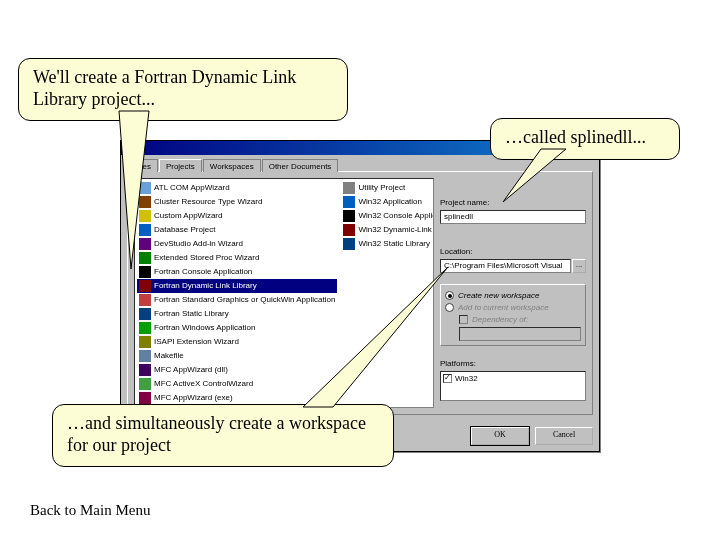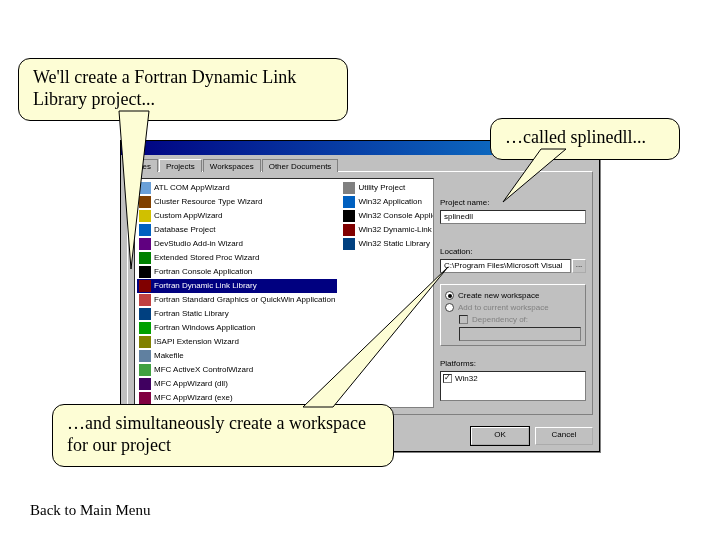--- a/index.html
+++ b/index.html
@@ -113,20 +113,21 @@
     border: 1px outset #fff;
     font-size: 8px;
     text-align: center;
     line-height: 10px;
   }
   .radio-group {
     border: 1px solid #808080;
     border-top-color: #fff; border-left-color: #fff;
     padding: 6px 4px 4px 4px;
     margin-top: 8px;
+    font-style: italic;
   }
   .radio-row, .check-row {
     display: flex;
     align-items: center;
     gap: 4px;
     font-size: 8px;
     margin-bottom: 3px;
   }
   .check-row.indent { margin-left: 14px; }
   .disabled { color: #808080; }
@@ -170,20 +171,21 @@
     gap: 6px;
     padding: 6px;
   }
   .btn {
     width: 58px; height: 18px;
     background: #c0c0c0;
     border: 1px outset #fff;
     font-size: 8px;
     text-align: center;
     line-height: 14px;
+    font-family: Liberation Serif, serif;
   }
   .btn.default { box-shadow: 0 0 0 1px #000; }
 
   
   .callout {
     position: absolute;
     background: #fdfdd5;
     border: 1px solid #000;
     border-radius: 12px;
     padding: 8px 14px 10px 14px;
@@ -270,26 +272,26 @@
             </div>
             <div class="list-item">
               <span class="proj-icon" style="background: rgb(128, 128, 0);"></span>
               <span>ISAPI Extension Wizard</span>
             </div>
             <div class="list-item">
               <span class="proj-icon" style="background: rgb(96, 128, 160);"></span>
               <span>Makefile</span>
             </div>
             <div class="list-item">
+              <span class="proj-icon" style="background: rgb(64, 0, 96);"></span>
+              <span>MFC AppWizard (dll)</span>
+            </div>
+            <div class="list-item">
               <span class="proj-icon" style="background: rgb(64, 160, 64);"></span>
               <span>MFC ActiveX ControlWizard</span>
-            </div>
-            <div class="list-item">
-              <span class="proj-icon" style="background: rgb(64, 0, 96);"></span>
-              <span>MFC AppWizard (dll)</span>
             </div>
             <div class="list-item">
               <span class="proj-icon" style="background: rgb(128, 0, 64);"></span>
               <span>MFC AppWizard (exe)</span>
             </div>
           </div>
         <div class="list-col" id="col-right">
             <div class="list-item">
               <span class="proj-icon" style="background: rgb(128, 128, 128);"></span>
               <span>Utility Project</span>

